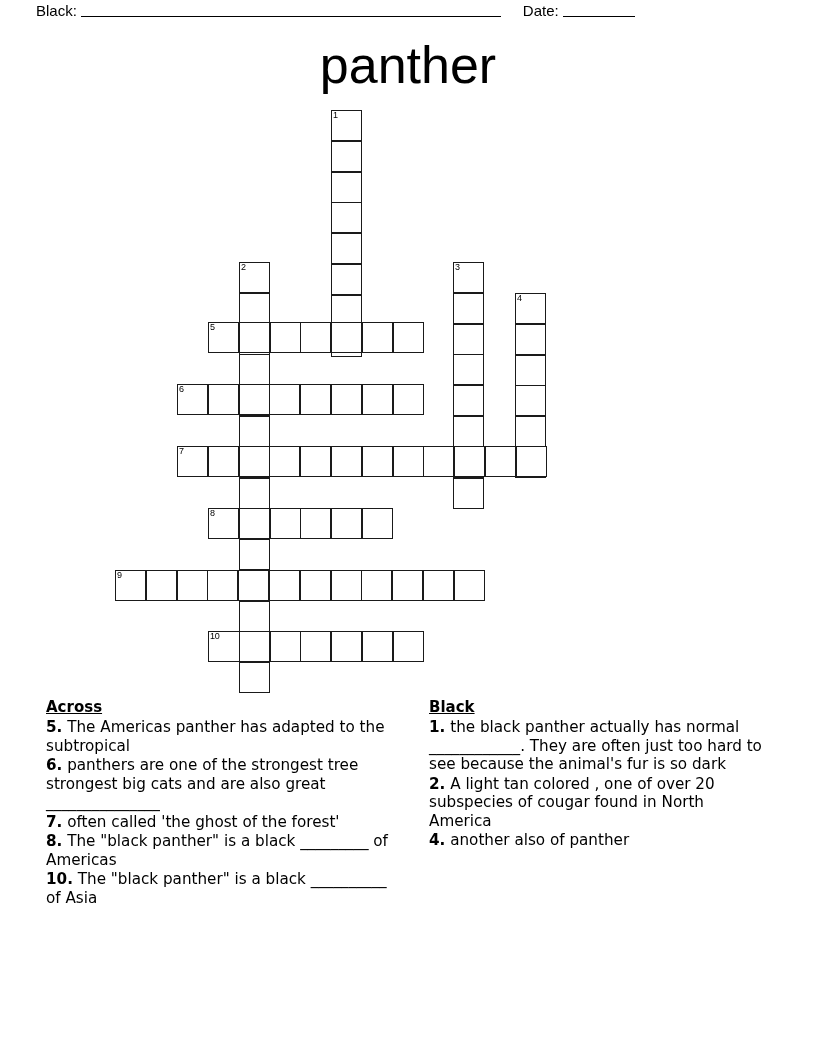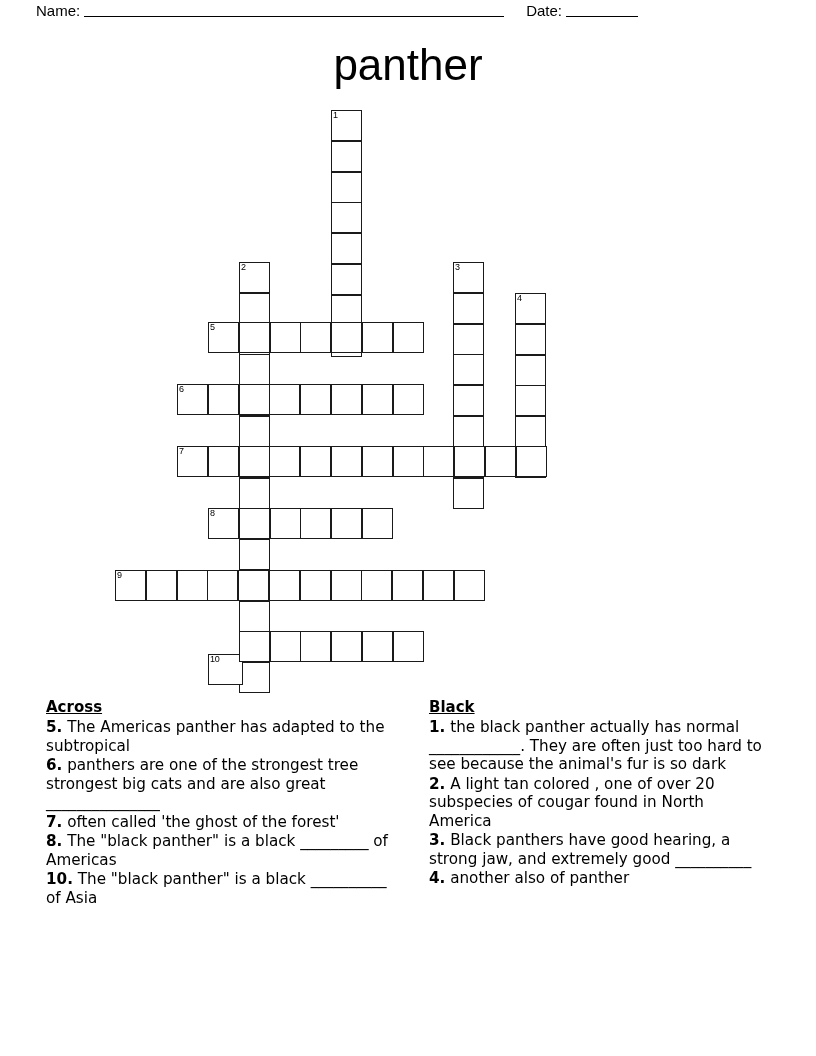--- a/index.html
+++ b/index.html
@@ -40,21 +40,21 @@
   .hdr-gap { width: 22px; }
 
   
   .title {
     position: absolute;
     left: 0;
     top: 38px;
     width: 816px;
     text-align: center;
     font-family: "Liberation Sans", sans-serif;
-    font-size: 44px;
+    font-size: 52px;
     font-weight: 400;
     line-height: 54px;
     letter-spacing: 0px;
   }
 
   
   #grid-area {
     position: absolute;
     left: 0; top: 0;
     width: 816px;
@@ -107,21 +107,21 @@
     line-height: 18.5px;
     margin: 0 0 1px 0;
     text-align: left;
   }
   .clue b { font-weight: bold; }
 </style>
 </head>
 <body>
 
 <div class="header">
-  <span class="hdr-label">Name:</span>
+  <span class="hdr-label">Black:</span>
   <span class="hdr-rule name"></span>
   <span class="hdr-gap"></span>
   <span class="hdr-label">Date:</span>
   <span class="hdr-rule date"></span>
 </div>
 
 <div class="title">panther</div>
 
 <div id="grid-area">
     <div class="cell" style="left: 331px; top: 110px; width: 31px; height: 31px;">
@@ -215,21 +215,21 @@
     <div class="cell" style="left: 176.6px; top: 570px; width: 31px; height: 31px;"></div>
     <div class="cell" style="left: 207.4px; top: 570px; width: 31px; height: 31px;"></div>
     <div class="cell" style="left: 238.2px; top: 570px; width: 31px; height: 31px;"></div>
     <div class="cell" style="left: 269px; top: 570px; width: 31px; height: 31px;"></div>
     <div class="cell" style="left: 299.8px; top: 570px; width: 31px; height: 31px;"></div>
     <div class="cell" style="left: 330.6px; top: 570px; width: 31px; height: 31px;"></div>
     <div class="cell" style="left: 361.4px; top: 570px; width: 31px; height: 31px;"></div>
     <div class="cell" style="left: 392.2px; top: 570px; width: 31px; height: 31px;"></div>
     <div class="cell" style="left: 423px; top: 570px; width: 31px; height: 31px;"></div>
     <div class="cell" style="left: 453.8px; top: 570px; width: 31px; height: 31px;"></div>
-    <div class="cell" style="left: 208px; top: 654px; width: 35px; height: 31px;">
+    <div class="cell" style="left: 208px; top: 631px; width: 35px; height: 31px;">
       <span class="num">10</span>
     </div>
     <div class="cell" style="left: 238.8px; top: 631px; width: 31px; height: 31px;"></div>
     <div class="cell" style="left: 269.6px; top: 631px; width: 31px; height: 31px;"></div>
     <div class="cell" style="left: 300.4px; top: 631px; width: 31px; height: 31px;"></div>
     <div class="cell" style="left: 331.2px; top: 631px; width: 31px; height: 31px;"></div>
     <div class="cell" style="left: 362px; top: 631px; width: 31px; height: 31px;"></div>
     <div class="cell" style="left: 392.8px; top: 631px; width: 31px; height: 31px;"></div>
   </div>
 
@@ -242,17 +242,16 @@
         <p class="clue"><b>7.</b><span> often called 'the ghost of the forest'</span></p>
         <p class="clue"><b>8.</b><span> The "black panther" is a black _________ of Americas</span></p>
         <p class="clue"><b>10.</b><span> The "black panther" is a black __________ of Asia</span></p>
       </div>
   </div>
   <div class="clue-col right">
     <div class="clue-heading">Black</div>
     <div id="down-list">
         <p class="clue"><b>1.</b><span> the black panther actually has normal ____________. They are often just too hard to see because the animal's fur is so dark</span></p>
         <p class="clue"><b>2.</b><span> A light tan colored , one of over 20 subspecies of cougar found in North America</span></p>
-        <p class="clue"><b>3.</b><span> Black panthers have good hearing, a strong jaw, and extremely good __________</span></p>
         <p class="clue"><b>4.</b><span> another also of panther</span></p>
       </div>
   </div>
 </div>
 
 </body></html>

